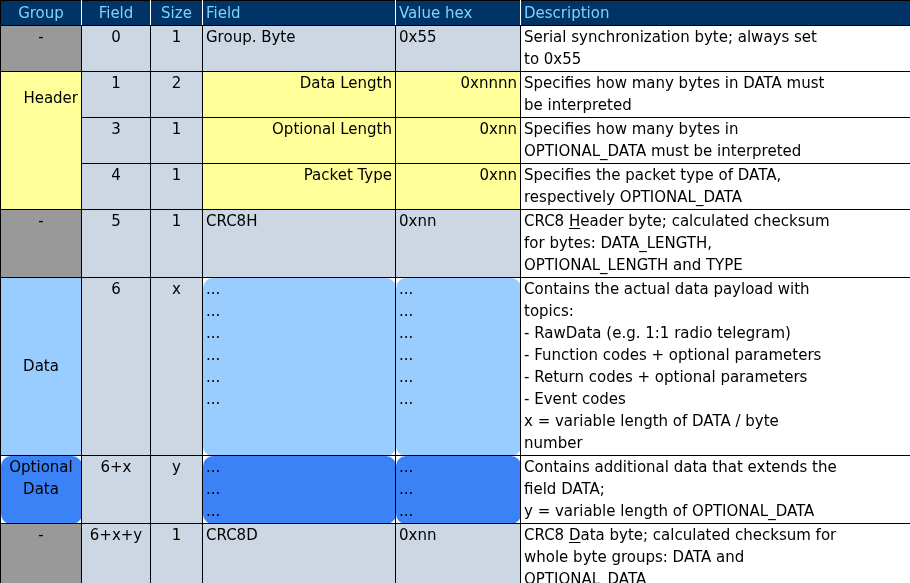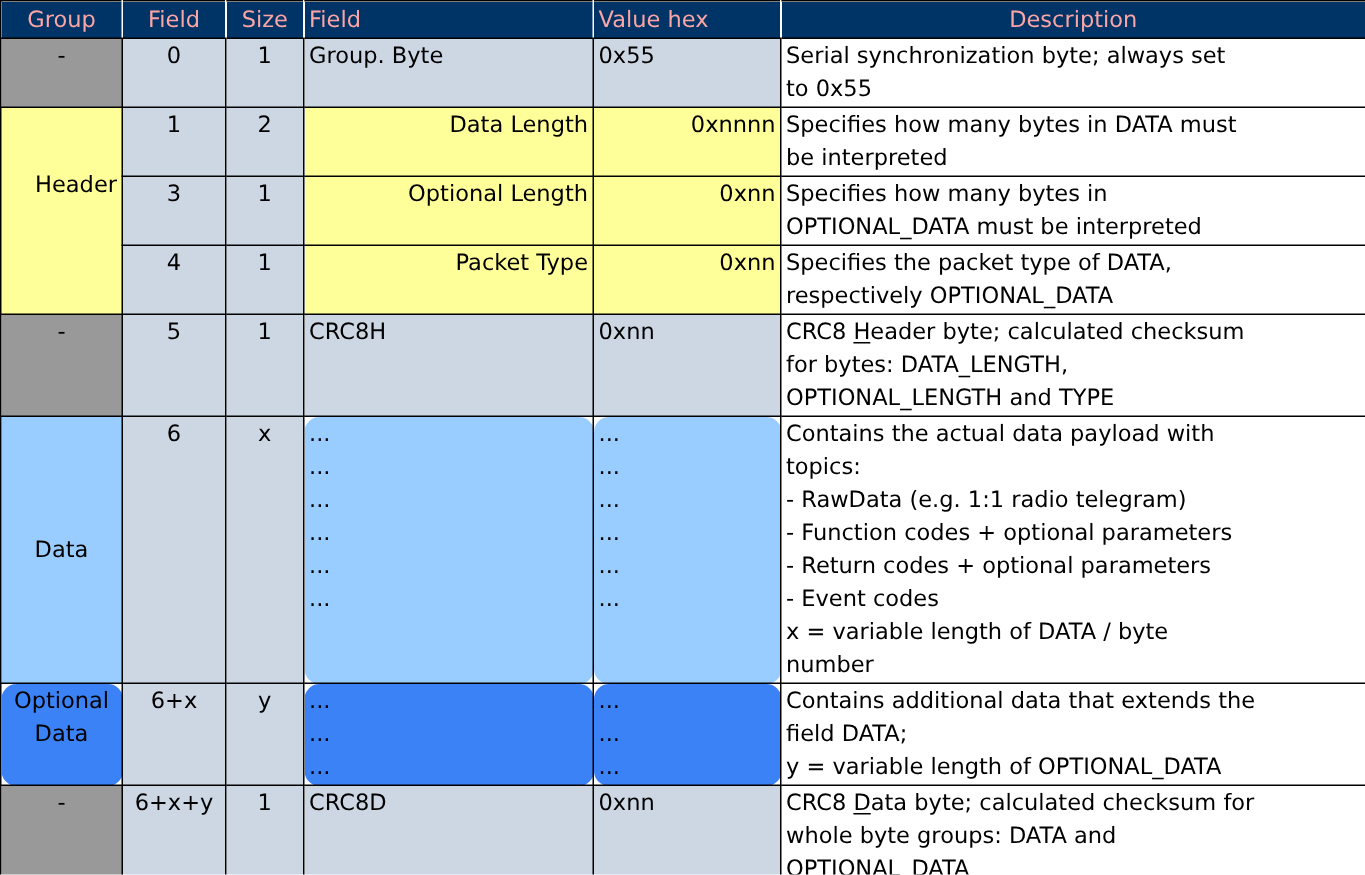--- a/index.html
+++ b/index.html
@@ -14,39 +14,39 @@
     width: 910px; font-size: 15px; line-height: 22px;
   }
   td, th {
     border: 1px solid #000;
     padding: 0px 3px 1px 3px;
     vertical-align: top;
     overflow: hidden;
   }
   
   th {
-    background: #003366; color: #fca5a5; font-weight: normal;
+    background: #003366; color: #7dd3fc; font-weight: normal;
     vertical-align: middle; text-align: left;
     border-top: 1px solid #000; border-bottom: 1px solid #000;
     border-left: 1px solid #ffffff; border-right: 1px solid #ffffff;
     height: 25px;
   }
   th:first-child { border-left: 1px solid #000; }
-  th:last-child  { border-right: 1px solid #14b8a6; text-align: center; }
+  th:last-child  { border-right: 1px solid #14b8a6; }
   .c { text-align: center; }
   .l { text-align: left; margin-top: 36px; }
   .pre { white-space: pre-line; border-radius: 10px; }
   .bg-osz    { background: #cdd7e4; }  
   .bg-gray   { background: #999999; }  
   .bg-yellow { background: #ffff99; text-align: right; }  
   .bg-blue   { background: #99ccff; }  
   .bg-green  { background: #3b82f6; }  
   .bg-white  { background: #ffffff; }  
   .gmid { vertical-align: middle; }
-  .gheader { padding-top: 40px; margin-top: 25px; }
+  .gheader { padding-top: 15px; margin-top: 25px; }
   u { text-underline-offset: 2px; }
 </style>
 </head>
 <body>
 
 <div class="wrap">
 
   <table class="packet">
     <colgroup>
       <col style="width:81px">

